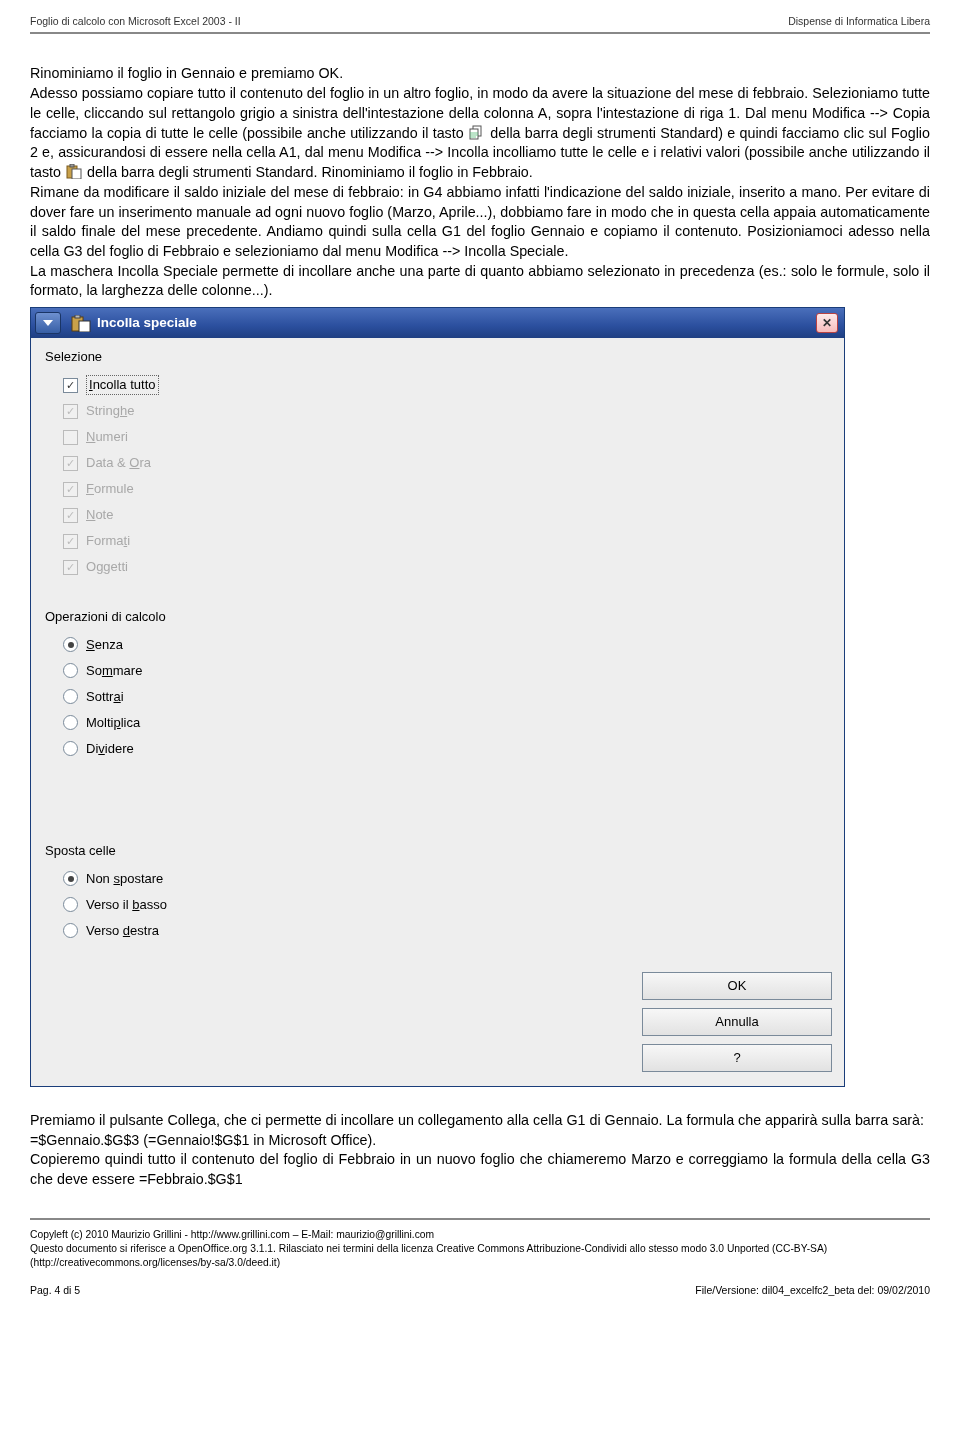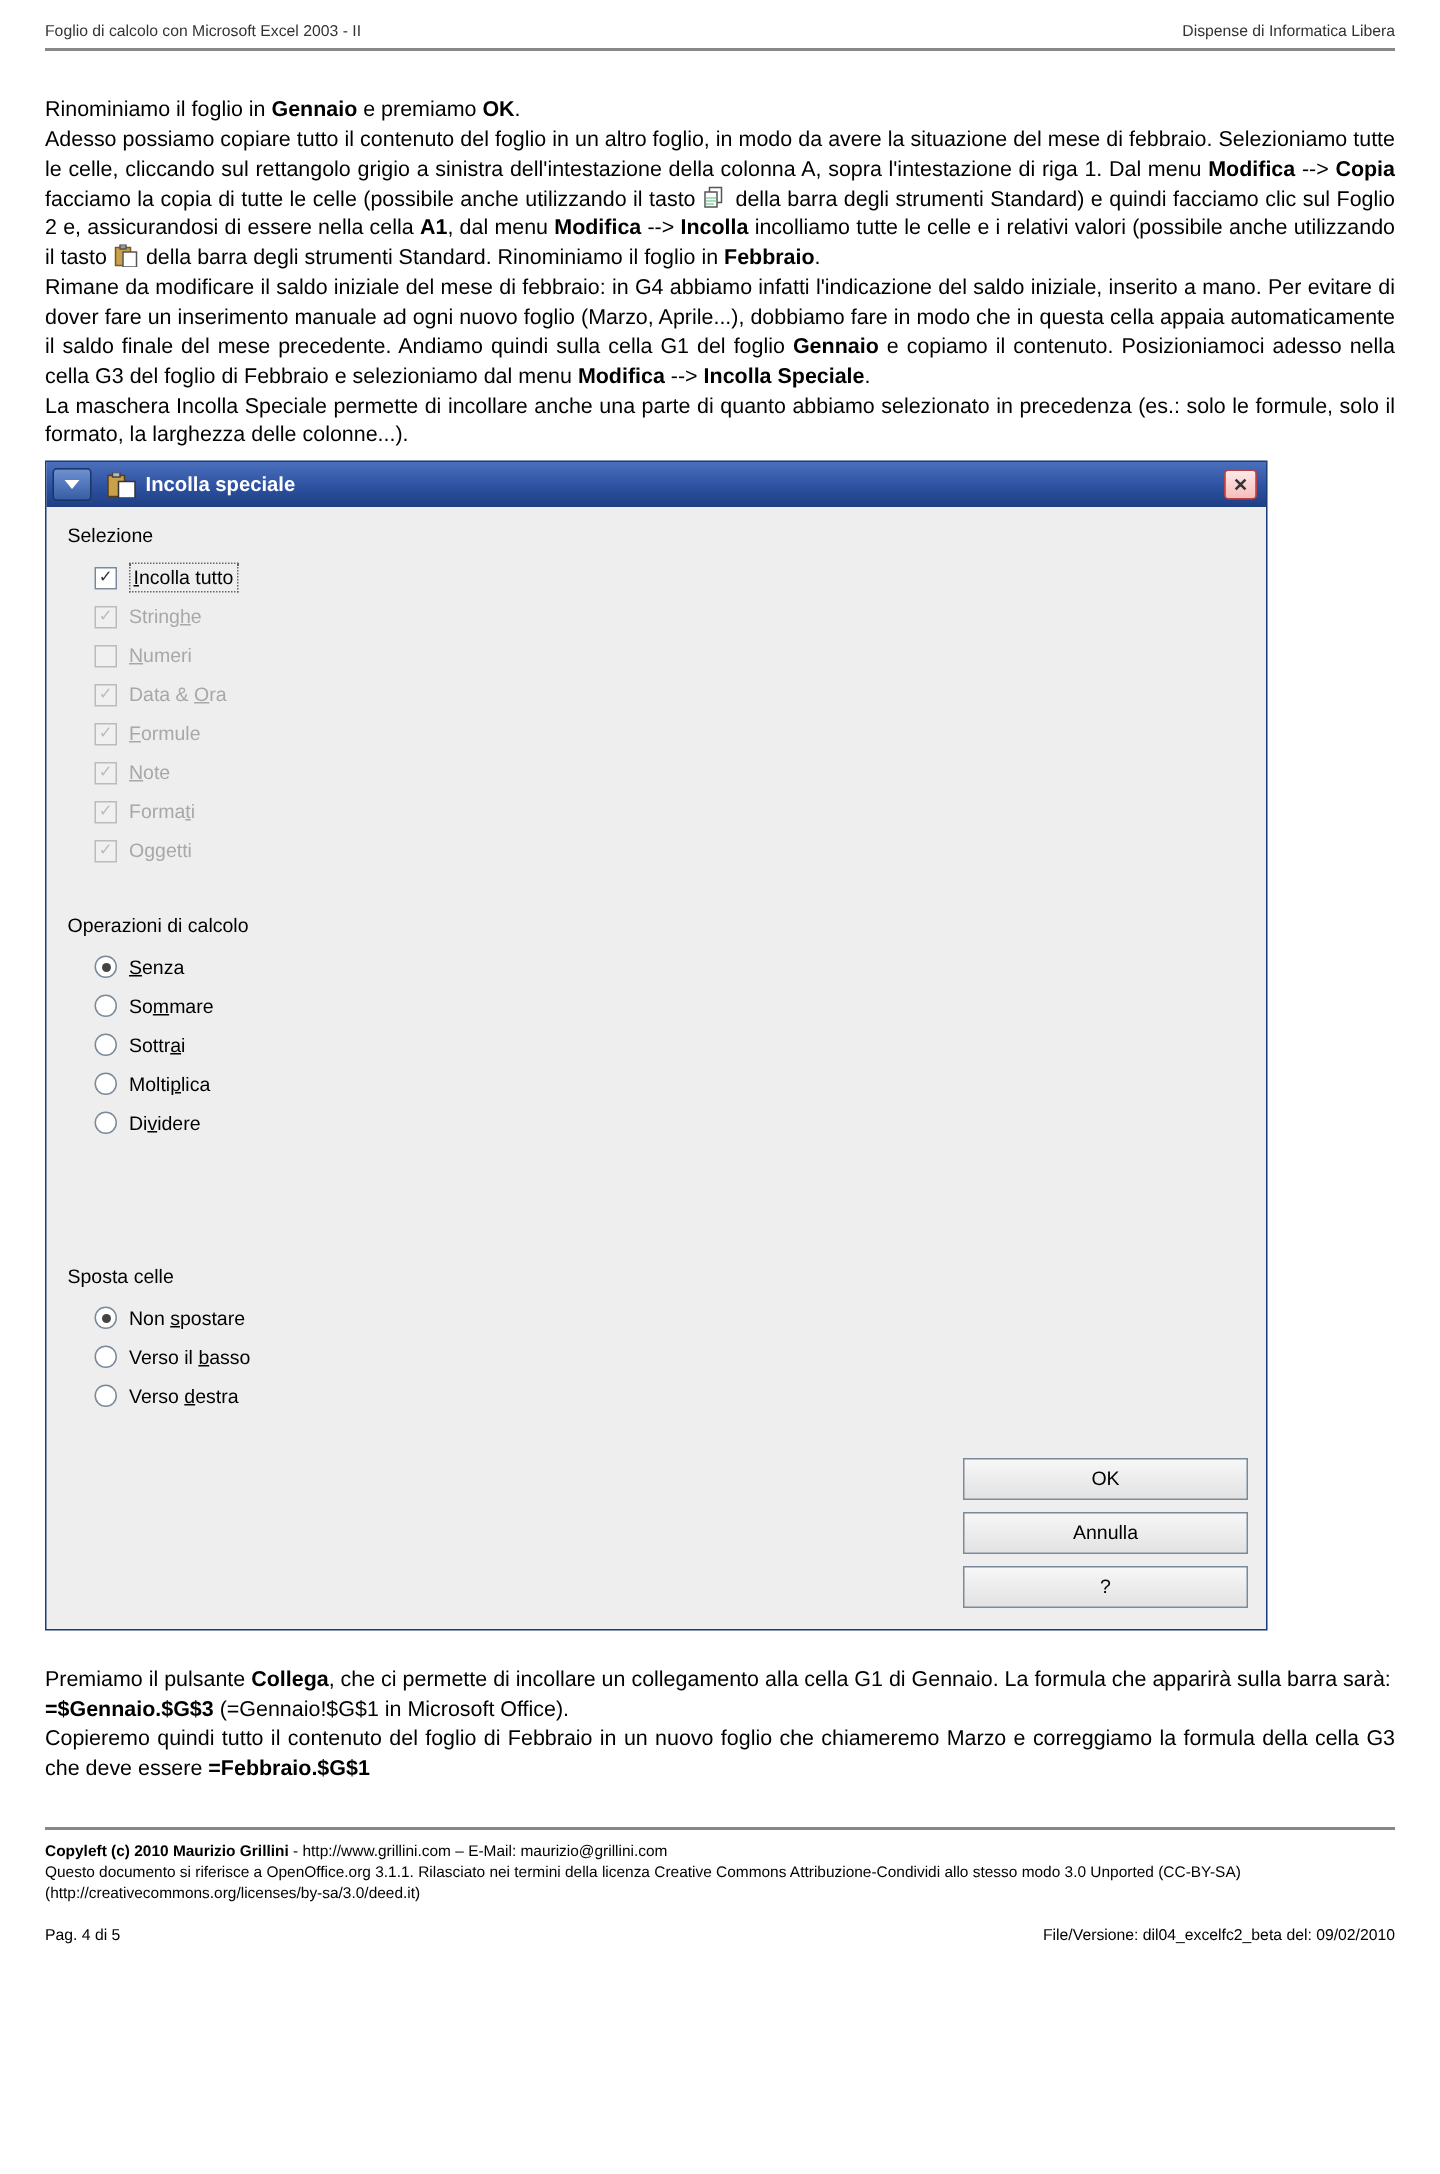--- a/index.html
+++ b/index.html
@@ -19,21 +19,21 @@
     font-size: 10.5px;
     color: #333;
     margin-bottom: 4px;
   }
   .topline {
     border-top: 2px solid #888;
     margin: 2px 0 30px 0;
   }
   .body-text { text-align: justify; }
   .body-text p { margin-bottom: 0; }
-  .body-text b { font-weight: bold; }
+  .body-text b { font-weight: normal; }
   .inline-icon {
     display: inline-block;
     width: 18px; height: 15px;
     vertical-align: -2px;
   }
 
   
   .dialog-wrap { margin: 6px 0 24px 0; }
   .dialog {
     width: 815px;
@@ -115,21 +115,21 @@
     background: linear-gradient(#f7f7f7,#e2e2e2);
     border: 1px solid #7a8a9a;
     text-align: center;
     line-height: 26px;
     font-size: 13px;
     cursor: default;
   }
 
   .footer-sep { border-top: 2px solid #888; margin: 28px 0 8px 0; }
   .footer { font-size: 10.3px; line-height: 1.35; }
-  .footer b { font-weight: bold; }
+  .footer b { font-weight: normal; }
   .pagerow {
     display:flex; justify-content:space-between;
     font-size: 10.5px;
     margin-top: 14px;
   }
 </style>
 </head>
 <body>
 
 <div class="topbar">

